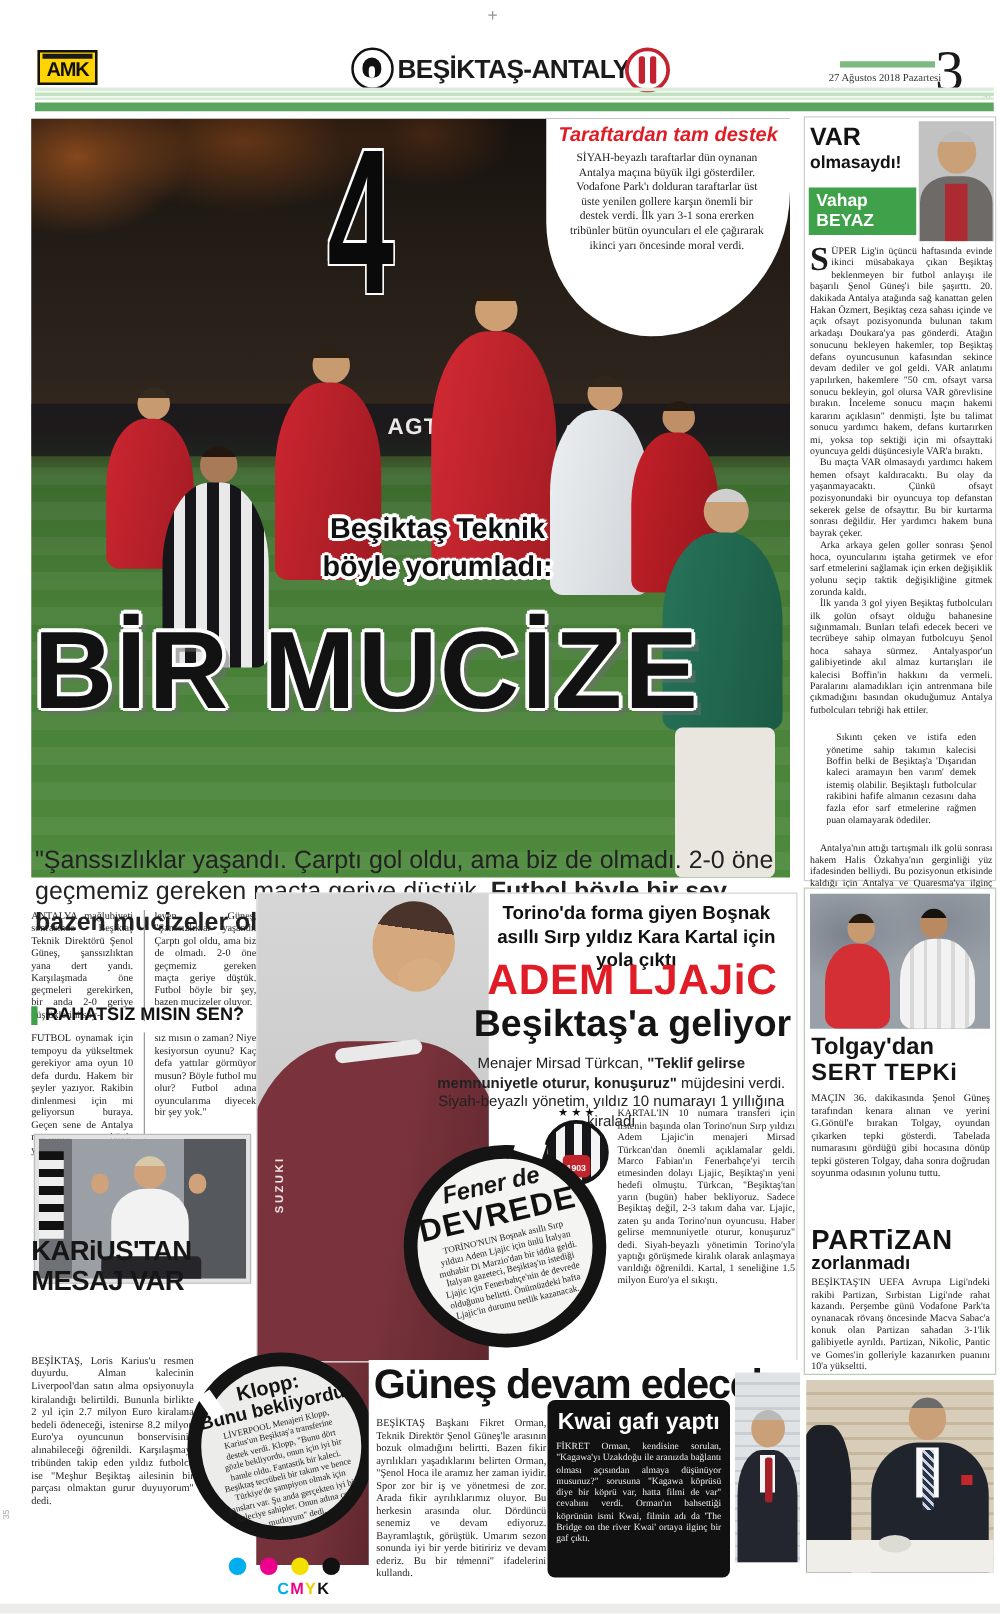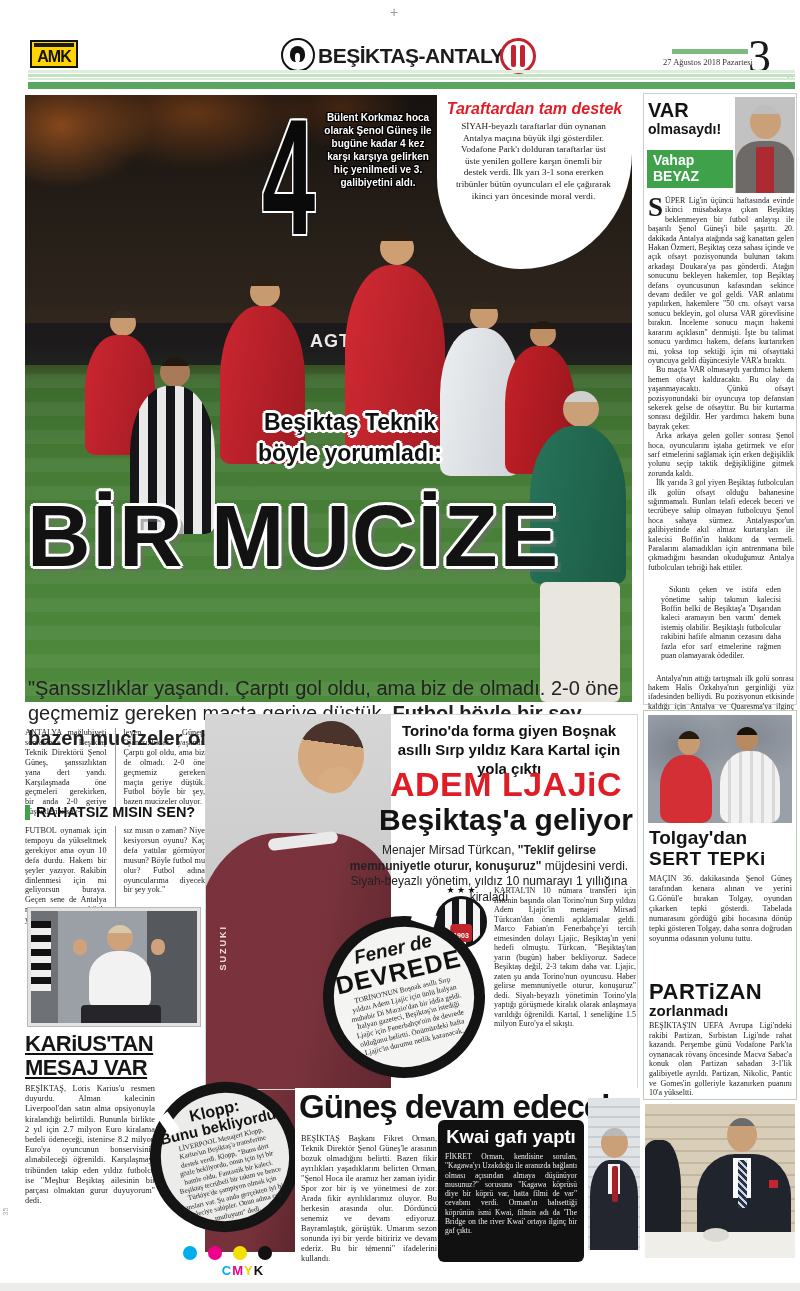--- a/index.html
+++ b/index.html
@@ -85,22 +85,20 @@
     <div class="ph-torso" style="left:480px;top:251px;width:70px;height:128px;background:linear-gradient(100deg,#c52028,#97161d);"></div>
 
     <div class="ph-head" style="left:538px;top:296px;width:36px;height:36px;background:linear-gradient(#cfcfcf 0 30%,#caa078 30%);"></div>
     <div class="ph-torso" style="left:505px;top:331px;width:96px;height:158px;background:linear-gradient(100deg,#27745a,#1b5a44);"></div>
     <div class="abs" style="left:515px;top:487px;width:80px;height:120px;background:#e8e6df;border-radius:6px;"></div>
 
     <div class="abs" style="left:237px;top:0px;font-size:165px;font-weight:900;color:#0a0a0a;line-height:1;
                 transform:scaleX(0.58);transform-origin:top left;
                 text-shadow:-2px -2px 0 #fff,2px -2px 0 #fff,-2px 2px 0 #fff,2px 2px 0 #fff;">4</div>
 
-    <div class="abs" style="left:295px;top:16px;width:116px;font-size:10px;line-height:13px;font-weight:800;color:#fff;text-align:center;
-                text-shadow:0 0 3px #000,1px 1px 0 #000,-1px -1px 0 #000,1px -1px 0 #000,-1px 1px 0 #000;">Bülent Korkmaz hoca olarak Şenol Güneş ile bugüne kadar 4 kez karşı karşıya gelirken hiç yenilmedi ve 3. galibiyetini aldı.</div>
 
     <div class="abs" style="left:412px;top:0;width:195px;height:174px;background:#fff;border-radius:0 0 60% 45% / 0 0 70% 55%;">
       <div style="padding-top:5px;text-align:center;color:#e01d26;font-weight:900;font-style:italic;font-size:16px;">Taraftardan tam destek</div>
       <div class="serif" style="padding:3px 18px 0 16px;font-size:9.2px;line-height:11.6px;text-align:center;color:#222;">SİYAH-beyazlı taraftarlar dün oynanan Antalya maçına büyük ilgi gösterdiler. Vodafone Park'ı dolduran taraftarlar üst üste yenilen gollere karşın önemli bir destek verdi. İlk yarı 3-1 sona ererken tribünler bütün oyuncuları el ele çağırarak ikinci yarı öncesinde moral verdi.</div>
     </div>
 
     <div class="abs outline-w" style="left:160px;top:312px;width:330px;text-align:center;font-weight:800;font-size:23px;line-height:31px;color:#111;">
       <div>Beşiktaş Teknik</div>
       <div>böyle yorumladı:</div>
     </div>
@@ -130,21 +128,21 @@
   <div class="abs" style="left:28px;top:908px;width:172px;height:118px;border:3px solid #e3e3e3;outline:1px solid #bbb;box-sizing:border-box;
               background:linear-gradient(90deg,#6e7277 0 16%,#9aa0a5 16% 70%,#55585c 70%);overflow:hidden;">
     <div class="abs" style="left:0;top:10px;width:20px;height:70px;background:repeating-linear-gradient(180deg,#111 0 7px,#eee 7px 14px);"></div>
     <div class="ph-head" style="left:76px;top:14px;width:26px;height:26px;background:linear-gradient(#d8c9a8 0 30%,#cfa27c 30%);"></div>
     <div class="abs" style="left:42px;top:28px;width:14px;height:16px;border-radius:45%;background:#cfa27c;"></div>
     <div class="abs" style="left:120px;top:28px;width:14px;height:16px;border-radius:45%;background:#cfa27c;"></div>
     <div class="ph-torso" style="left:58px;top:40px;width:62px;height:58px;background:#f2f2f2;"></div>
     <div class="abs" style="left:50px;top:94px;width:80px;height:24px;background:#26262a;border-radius:4px;"></div>
   </div>
 
-  <div class="abs" style="left:25px;top:1032px;text-decoration:underline;">
+  <div class="abs" style="left:25px;top:989px;">
     <div style="font-size:22px;line-height:24px;font-weight:900;letter-spacing:-0.5px;color:#161616;">KARiUS'TAN</div>
     <div style="font-size:22px;line-height:24px;font-weight:900;letter-spacing:-0.5px;color:#161616;">MESAJ VAR</div>
   </div>
   <div class="abs bodytxt" style="left:25px;top:1084px;width:130px;font-size:8.3px;line-height:10.2px;">BEŞİKTAŞ, Loris Karius'u resmen duyurdu. Alman kalecinin Liverpool'dan satın alma opsiyonuyla kiralandığı belirtildi. Bununla birlikte 2 yıl için 2.7 milyon Euro kiralama bedeli ödeneceği, istenirse 8.2 milyon Euro'ya oyuncunun bonservisinin alınabileceği öğrenildi. Karşılaşmayı tribünden takip eden yıldız futbolcu ise "Meşhur Beşiktaş ailesinin bir parçası olmaktan gurur duyuyorum" dedi.</div>
 
   <div class="abs" style="left:205px;top:714px;width:433px;height:376px;background:#fff;border:1px solid #d5d5d5;box-sizing:border-box;">
 
     <div class="abs" style="left:0;top:0;width:185px;height:374px;background:linear-gradient(180deg,#d6d6d6,#bfbfbf);overflow:hidden;">
       <div class="ph-head" style="left:92px;top:6px;width:66px;height:70px;background:linear-gradient(#49332a 0 32%,#d5a87e 32%);transform:rotate(8deg);"></div>
       <div class="abs" style="left:112px;top:52px;width:36px;height:26px;border-radius:50%;background:#d9ad82;transform:rotate(-14deg);"></div>

